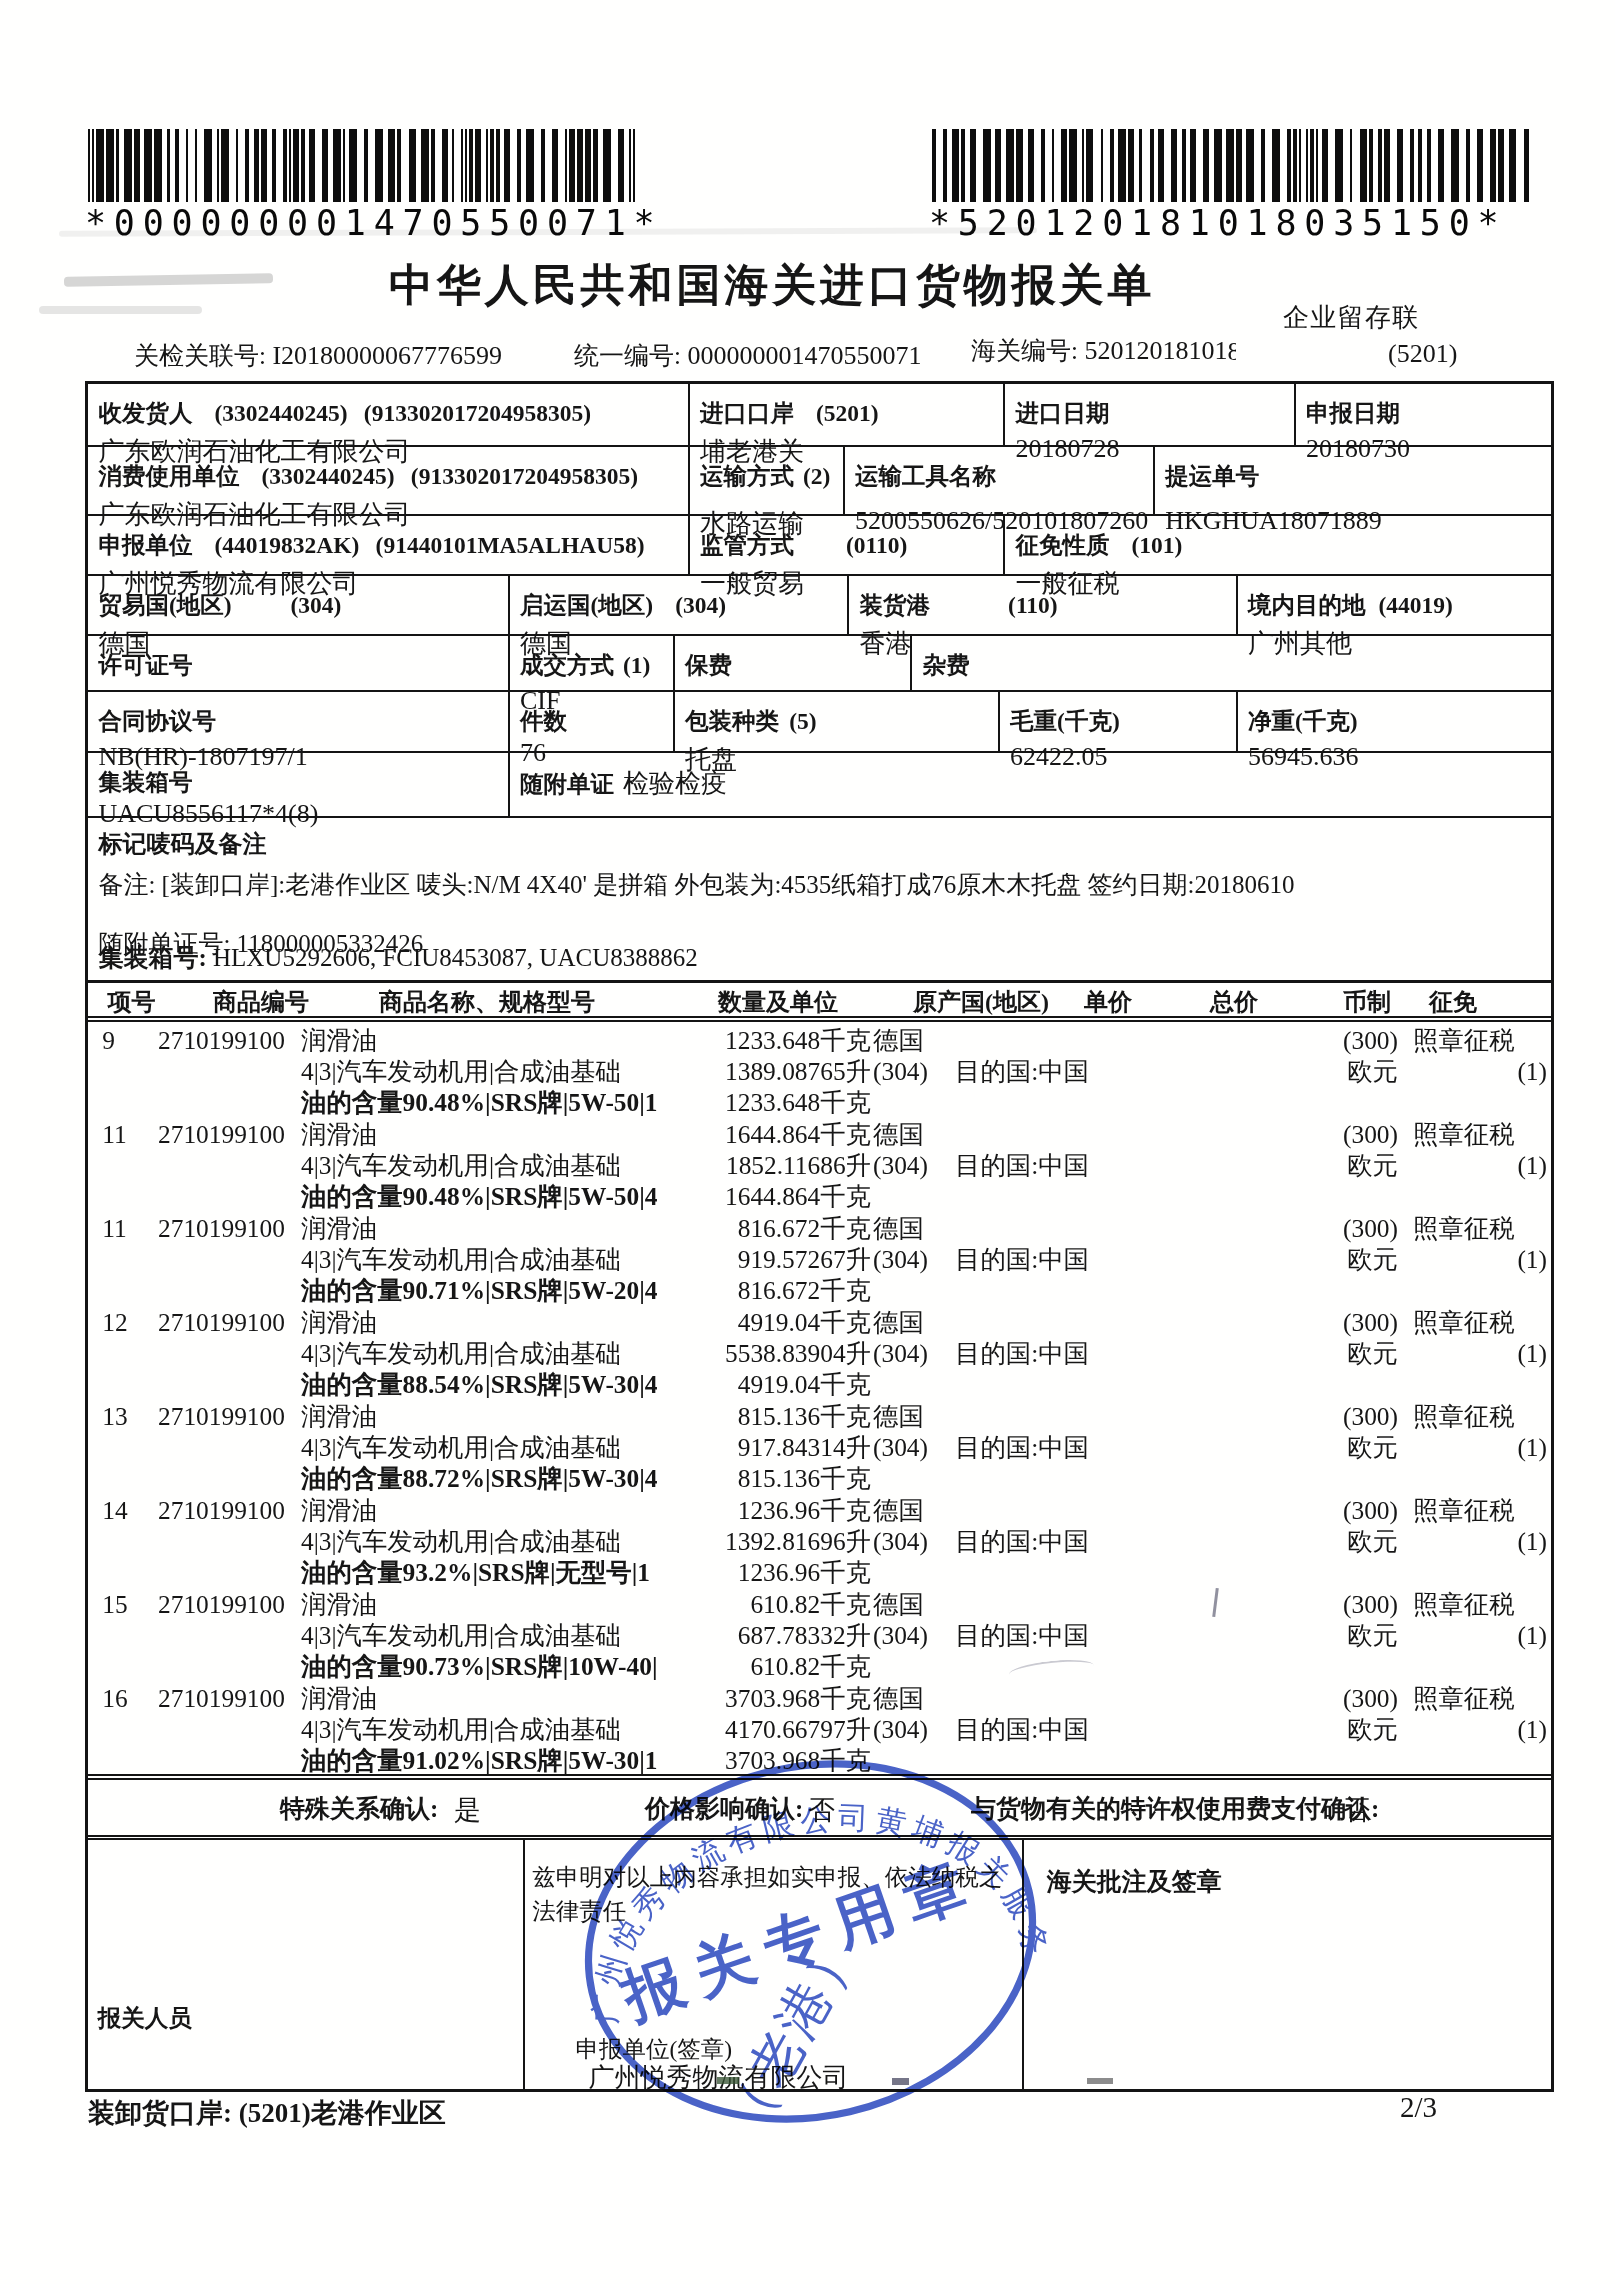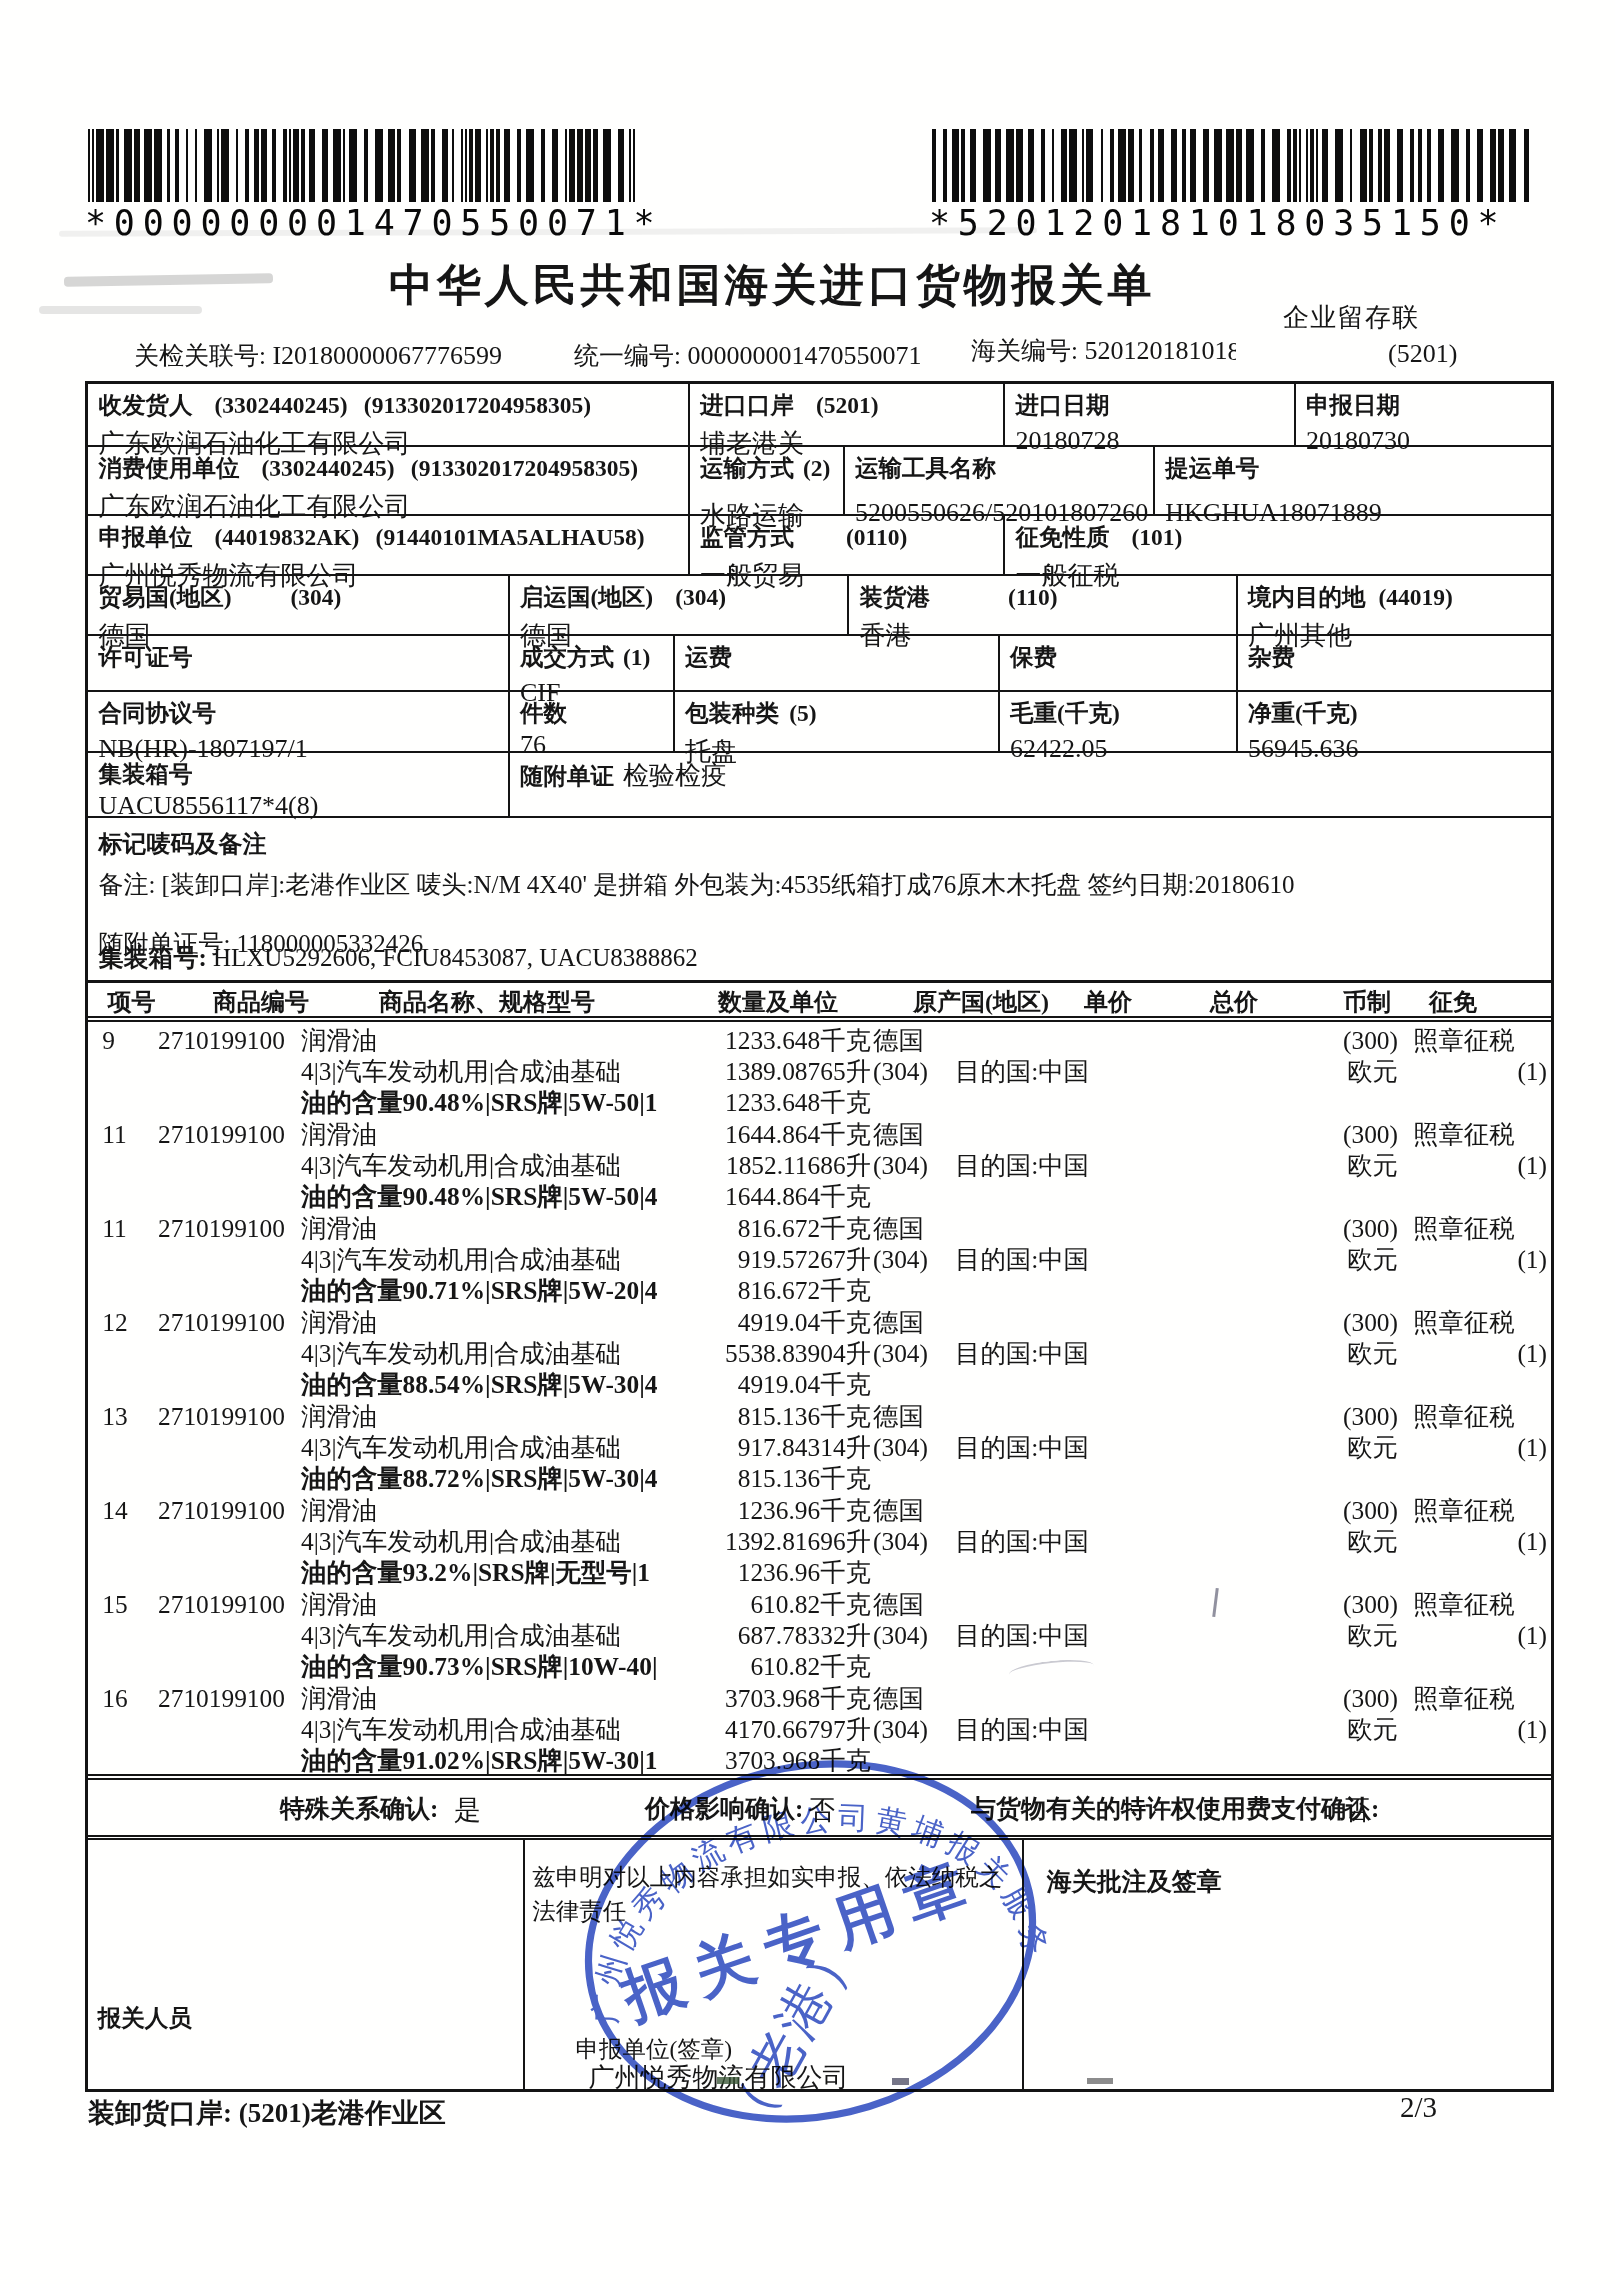--- a/index.html
+++ b/index.html
@@ -13,21 +13,21 @@
   
   .doc-title{font-size:44px;font-weight:bold;letter-spacing:3.9px;white-space:nowrap;}
   .copy-label{font-size:26px;letter-spacing:1.3px;}
   .idrow{font-size:26px;white-space:nowrap;}
   .idrow b{font-weight:normal;font-size:25px;}
   
   .frame{position:absolute;left:85px;top:381px;width:1463px;border:3.3px solid #141414;box-sizing:content-box;background:transparent;}
   .frow{display:flex;border-bottom:2.6px solid #141414;box-sizing:border-box;}
   .cell{position:relative;box-sizing:border-box;border-right:2.6px solid #141414;padding:5.2px 9px 2.6px 10.4px;overflow:visible;}
   .cell:last-child{border-right:none;}
-  .lbl{font-size:23.5px;font-weight:bold;white-space:nowrap;}
+  .lbl{font-size:23.5px;font-weight:bold;white-space:nowrap;margin-top:8px;}
   .meta{margin-left:22px;font-weight:bold;word-spacing:10.4px;}
   .val{font-size:26px;margin-top:5.2px;white-space:nowrap;}
   .val.num{font-size:26px;}
   .inlineval{font-weight:normal;font-size:26px;margin-left:9px;}
   
   .remarks{position:relative;height:162px;border-bottom:3.3px solid #141414;font-size:25px;}
   .remarks .t{position:absolute;left:10.4px;top:10.4px;font-weight:bold;font-size:24px;}
   .remarks .l1{position:absolute;left:10.4px;top:50px;white-space:nowrap;}
   .remarks .l2{position:absolute;left:10.4px;top:81px;white-space:nowrap;margin-top:28px;}
   .remarks .l3{position:absolute;left:10.4px;top:123px;white-space:nowrap;}
@@ -299,24 +299,20 @@
 
     <div class="frow" style="height:56px;">
       <div class="cell" style="width:28.82%;">
         <div class="lbl">许可证号</div>
         <div class="val"></div>
       </div>
       <div class="cell" style="width:11.27%;">
         <div class="lbl"><span>成交方式</span><span class="meta" style="margin-left:9px;">(1)</span></div>
         <div class="val num">CIF</div>
       </div>
-      <div class="cell" style="width:22.23%;">
-        <div class="lbl">运费</div>
-        <div class="val"></div>
-      </div>
       <div class="cell" style="width:16.26%;">
         <div class="lbl">保费</div>
         <div class="val"></div>
       </div>
       <div class="cell" style="flex:1;">
         <div class="lbl">杂费</div>
         <div class="val"></div>
       </div>
     </div>
 

